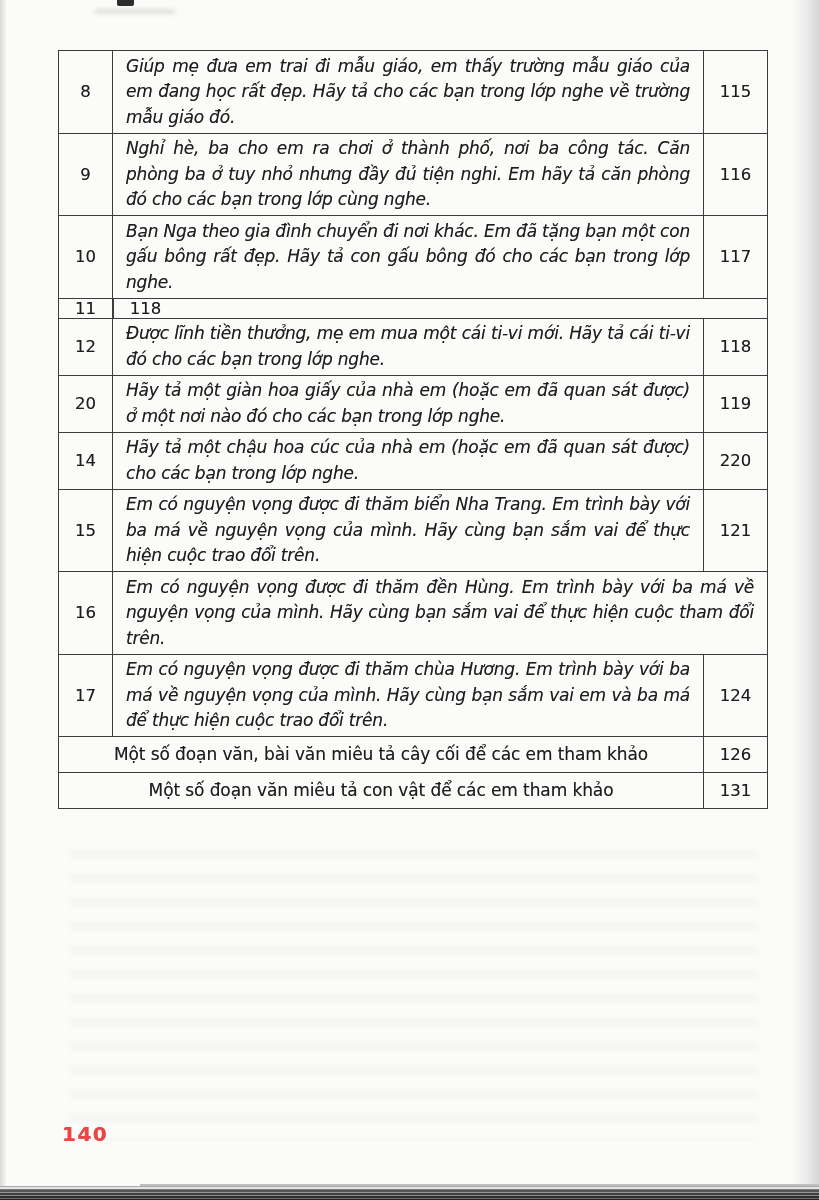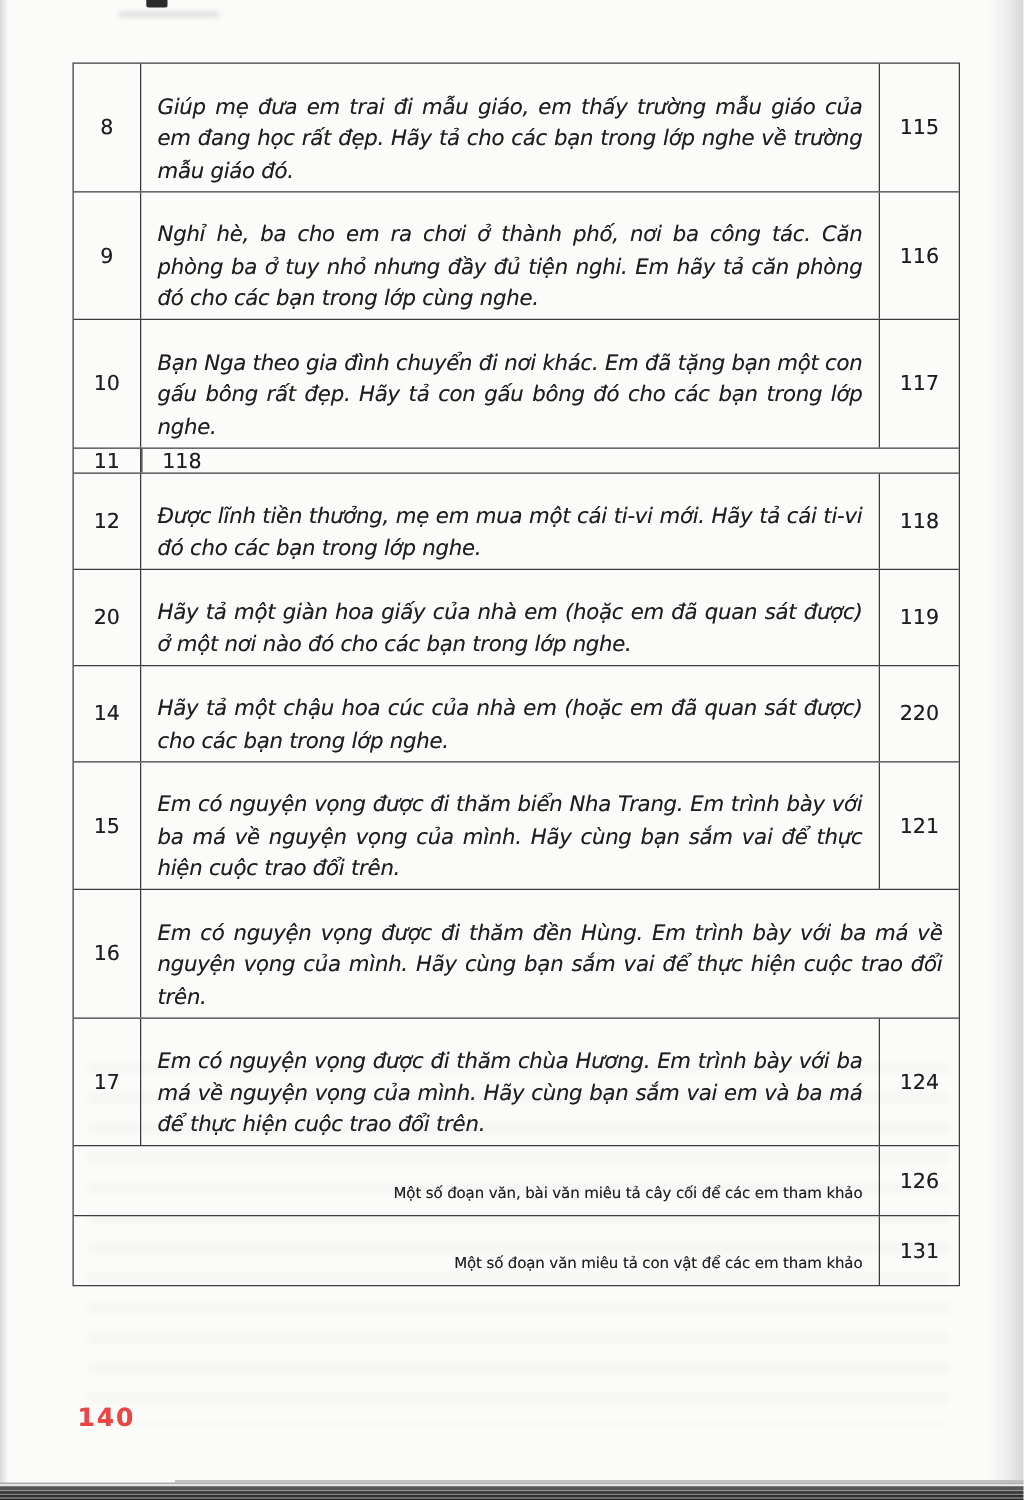--- a/index.html
+++ b/index.html
@@ -72,33 +72,32 @@
     font-size: 16.5px;
     border-right: 1.4px solid var(--border);
   }
   .desc {
     flex: 1 1 auto; min-width: 0;
     font-style: italic;
     font-size: 17px; line-height: 25.5px;
     padding: 2.5px 13px;
     text-align: justify;
     letter-spacing: -0.2px;
-    margin-top: 20px;
   }
   .pg {
     flex: 0 0 64px;
     display: flex; align-items: center; justify-content: center;
     font-size: 16.5px;
     border-left: 1.4px solid var(--border);
   }
   .srow .desc {
     font-style: normal;
-    font-size: 12px; line-height: 23px;
+    font-size: 17px; line-height: 23px;
     padding: 6px 13px;
-    text-align: right;
+    text-align: center;
     letter-spacing: -0.1px;
   }
   .folio {
     position: absolute; left: 62px; top: 1122px;
     font-size: 20px; font-weight: bold; letter-spacing: 1.5px;
     color: #ef4444;
     text-shadow: 0 0 0.5px rgba(30,30,30,0.5);
   }
 </style>
 </head>
@@ -146,21 +145,21 @@
         <div class="cell desc">Hãy tả một chậu hoa cúc của nhà em (hoặc em đã quan sát được) cho các bạn trong lớp nghe.</div>
         <div class="cell pg">220</div>
       </div>
       <div class="row trow">
         <div class="cell num">15</div>
         <div class="cell desc">Em có nguyện vọng được đi thăm biển Nha Trang. Em trình bày với ba má về nguyện vọng của mình. Hãy cùng bạn sắm vai để thực hiện cuộc trao đổi trên.</div>
         <div class="cell pg">121</div>
       </div>
       <div class="row trow">
         <div class="cell num">16</div>
-        <div class="cell desc">Em có nguyện vọng được đi thăm đền Hùng. Em trình bày với ba má về nguyện vọng của mình. Hãy cùng bạn sắm vai để thực hiện cuộc trao đổi trên.</div>
+        <div class="cell desc">Em có nguyện vọng được đi thăm đền Hùng. Em trình bày với ba má về nguyện vọng của mình. Hãy cùng bạn sắm vai để thực hiện cuộc tham đổi trên.</div>
       </div>
       <div class="row trow">
         <div class="cell num">17</div>
         <div class="cell desc">Em có nguyện vọng được đi thăm chùa Hương. Em trình bày với ba má về nguyện vọng của mình. Hãy cùng bạn sắm vai em và ba má để thực hiện cuộc trao đổi trên.</div>
         <div class="cell pg">124</div>
       </div>
       <div class="row srow">
         <div class="cell desc">Một số đoạn văn, bài văn miêu tả cây cối để các em tham khảo</div>
         <div class="cell pg">126</div>
       </div>

